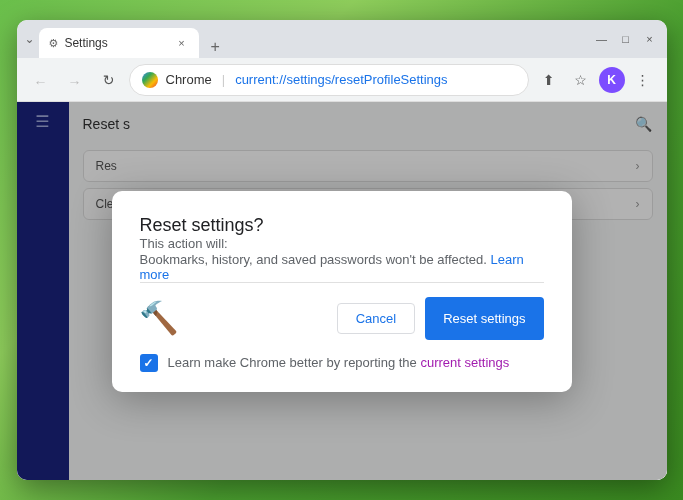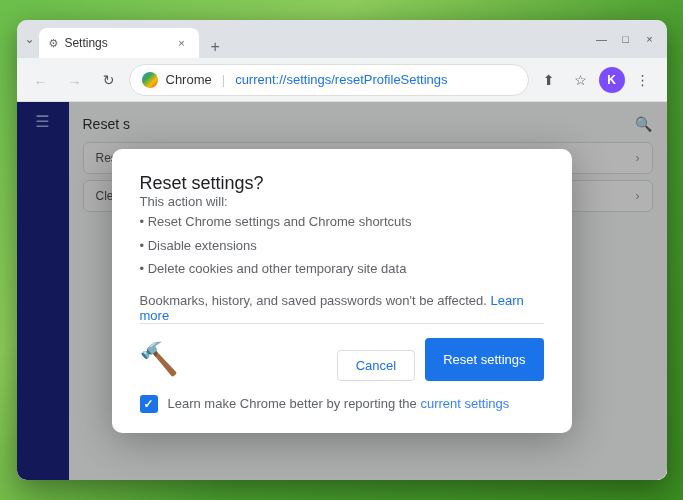--- a/index.html
+++ b/index.html
@@ -198,21 +198,21 @@
     .settings-main {
       position: absolute;
       left: 52px; top: 0; right: 0; bottom: 0;
       background: #f8f9fa;
       padding: 14px;
     }
     .settings-title-area {
       display: flex;
       align-items: flex-end;
       justify-content: space-between;
-      margin-bottom: 10px;
+      margin-bottom: 18px;
     }
     .settings-page-title {
       font-size: 14px;
       color: #333;
       font-weight: 400;
     }
     .settings-search-icon {
       color: #666;
       font-size: 14px;
     }
@@ -277,21 +277,21 @@
     .modal-actions {
       display: flex;
       align-items: center;
       justify-content: space-between;
       padding-top: 14px;
       border-top: 1px solid #e0e0e0;
     }
     .modal-buttons {
       display: flex;
       gap: 10px;
-      align-items: flex-end;
+      align-items: center;
     }
     .btn-cancel {
       padding: 7px 18px;
       border: 1px solid #dadce0;
       border-radius: 4px;
       background: #fff;
       color: #1a73e8;
       font-size: 13px;
       font-weight: 500;
       cursor: pointer;
@@ -324,21 +324,21 @@
       content: '✓';
       color: #fff;
       font-size: 12px;
       font-weight: bold;
     }
     .footer-text {
       font-size: 13px;
       color: #5f6368;
     }
     .footer-text a {
-      color: #3b82f6;
+      color: #a21caf;
       text-decoration: none;
     }
 
     
     .hammer-icon {
       font-size: 32px;
     }
   </style>
 </head>
 <body>
@@ -401,25 +401,20 @@
       <div class="settings-item">
         <span>Clea</span>
         <span class="settings-item-arrow">›</span>
       </div>
     </div>
 
     <div class="modal-overlay">
       <div class="modal">
         <div class="modal-title">Reset settings?</div>
         <div class="modal-subtitle">This action will:</div>
-        <div class="modal-list">
-          <div>Reset Chrome settings and Chrome shortcuts</div>
-          <div>Disable extensions</div>
-          <div>Delete cookies and other temporary site data</div>
-        </div>
         <div class="modal-note">
           <span>Bookmarks, history, and saved passwords won't be affected.</span>
           <a href="#">Learn more</a>
         </div>
         <div class="modal-actions">
           <span class="hammer-icon">🔨</span>
           <div class="modal-buttons">
             <button class="btn-cancel">Cancel</button>
             <button class="btn-reset">Reset settings</button>
           </div>

